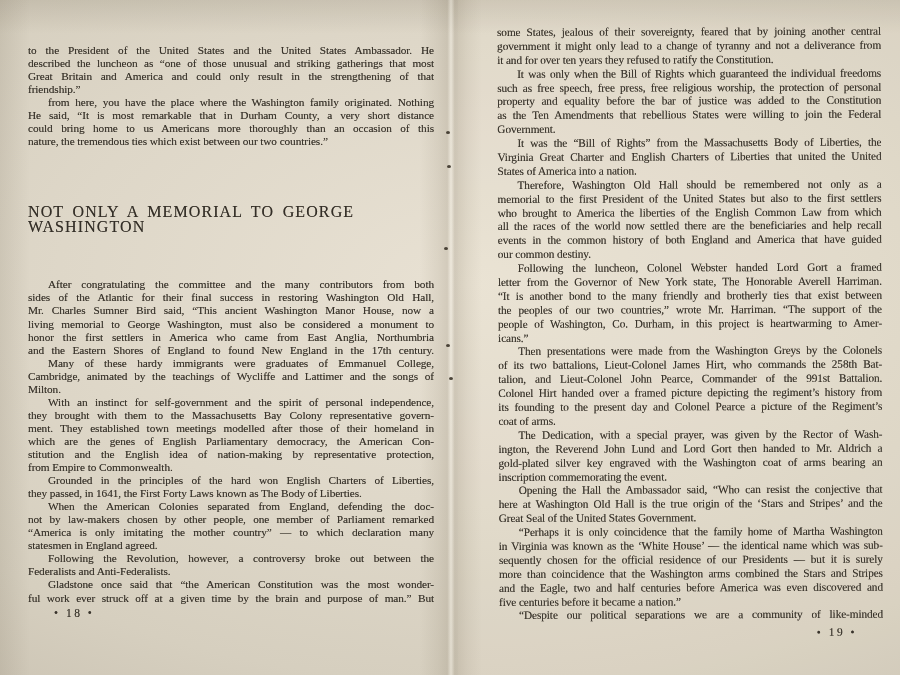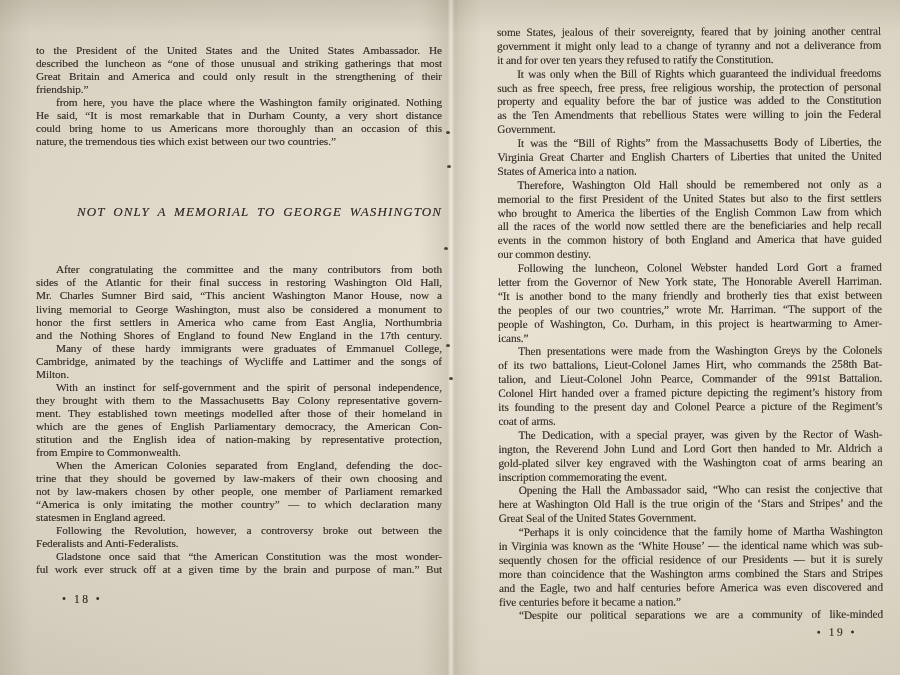--- a/index.html
+++ b/index.html
@@ -28,37 +28,37 @@
       rgba(252,250,242,0.32) 50%,
       rgba(108,96,74,0.18) 56%,
       rgba(108,96,74,0.08) 76%,
       rgba(108,96,74,0) 100%);
   }
   .stitch-dot{position:absolute;width:4px;height:3px;border-radius:50%;
     background:#30291f;opacity:0.85;pointer-events:none;}
 
   .text-col{position:absolute;color:#38332b;
     text-shadow:0 0 0.6px rgba(56,49,39,0.55);}
-  .text-col-left{left:36px;top:44px;width:406px;--lh:13.05px;}
+  .text-col-left{left:28px;top:44px;width:406px;--lh:13.05px;}
   .text-col-right{left:497px;top:26px;width:384px;--lh:13.9px;transform:rotate(-0.2deg);transform-origin:top left;}
 
   .para{margin:0;}
   .line{
     font-size:11.3px;letter-spacing:-0.1px;line-height:var(--lh);height:var(--lh);
     overflow:hidden;text-align:justify;text-align-last:justify;white-space:normal;
   }
   .line.endline{text-align-last:auto;}
   .para.indent .line:first-child{text-indent:20px;}
 
   .heading{
-    text-align:right;font-size:13px;letter-spacing:1.1px;word-spacing:3.5px;
-    margin:56px 0 44px 0;line-height:15px;color:#332e27;font-style:italic;
+    text-align:left;font-size:16px;letter-spacing:1.1px;word-spacing:3.5px;
+    margin:56px 0 44px 0;line-height:15px;color:#332e27;
   }
   .pagenum{font-size:11.5px;letter-spacing:2.5px;color:#38332b;}
-  .pagenum-left{margin-top:16px;padding-left:26px;}
+  .pagenum-left{margin-top:2px;padding-left:26px;}
   .pagenum-right{margin-top:4px;text-align:right;padding-right:26px;}
 </style>
 </head>
 <body>
 
 <div class="spread">
   <div class="edge-shade-top"></div>
   <div class="edge-shade-left"></div>
   <div class="right-page-tint"></div>
   <div class="gutter"></div>
@@ -67,54 +67,57 @@
   <div class="stitch-dot" style="left:447px;top:165px;"></div>
   <div class="stitch-dot" style="left:444px;top:247px;"></div>
   <div class="stitch-dot" style="left:446px;top:344px;"></div>
   <div class="stitch-dot" style="left:449px;top:377px;"></div>
 
   <div class="text-col text-col-left">
     <div>
         <div class="para">
           <div class="line">to the President of the United States and the United States Ambassador.  He</div>
           <div class="line">described the luncheon as “one of those unusual and striking gatherings that most</div>
-          <div class="line">Great Britain and America and could only result in the strengthening of their</div>
+          <div class="line">Great Britain and America and could only result in the strengthening of that</div>
           <div class="line endline">friendship.”</div>
         </div>
         <div class="para indent">
           <div class="line">from here, you have the place where the Washington family originated.  Nothing</div>
           <div class="line">He said, “It is most remarkable that in Durham County, a very short distance</div>
           <div class="line">could bring home to us Americans more thoroughly than an occasion of this</div>
           <div class="line endline">nature, the tremendous ties which exist between our two countries.”</div>
         </div>
         <div class="heading">NOT ONLY A MEMORIAL TO GEORGE WASHINGTON</div>
         <div class="para indent">
           <div class="line">After congratulating the committee and the many contributors from both</div>
           <div class="line">sides of the Atlantic for their final success in restoring Washington Old Hall,</div>
           <div class="line">Mr. Charles Sumner Bird said, “This ancient Washington Manor House, now a</div>
           <div class="line">living memorial to George Washington, must also be considered a monument to</div>
           <div class="line">honor the first settlers in America who came from East Anglia, Northumbria</div>
-          <div class="line">and the Nothing Shores of England to found New England in the 17th century.</div>
+          <div class="line">and the Eastern Shores of England to found New England in the 17th century.</div>
         </div>
         <div class="para indent">
           <div class="line">Many of these hardy immigrants were graduates of Emmanuel College,</div>
           <div class="line">Cambridge, animated by the teachings of Wycliffe and Lattimer and the songs of</div>
           <div class="line endline">Milton.</div>
         </div>
         <div class="para indent">
           <div class="line">With an instinct for self-government and the spirit of personal independence,</div>
           <div class="line">they brought with them to the Massachusetts Bay Colony representative govern-</div>
           <div class="line">ment.  They established town meetings modelled after those of their homeland in</div>
           <div class="line">which are the genes of English Parliamentary democracy, the American Con-</div>
           <div class="line">stitution and the English idea of nation-making by representative protection,</div>
           <div class="line endline">from Empire to Commonwealth.</div>
         </div>
         <div class="para indent">
+          <div class="line">Grounded in the principles of the hard won English Charters of Liberties,</div>
+          <div class="line endline">they passed, in 1641, the First Forty Laws known as The Body of Liberties.</div>
+        </div>
+        <div class="para indent">
           <div class="line">When the American Colonies separated from England, defending the doc-</div>
-          <div class="line">trine that they should be governed by law-makers of their own choosing and</div>
           <div class="line">not by law-makers chosen by other people, one member of Parliament remarked</div>
           <div class="line">“America is only imitating the mother country” — to which declaration many</div>
           <div class="line endline">statesmen in England agreed.</div>
         </div>
         <div class="para indent">
           <div class="line">Following the Revolution, however, a controversy broke out between the</div>
           <div class="line endline">Federalists and Anti-Federalists.</div>
         </div>
         <div class="para indent">
           <div class="line">Gladstone once said that “the American Constitution was the most wonder-</div>

